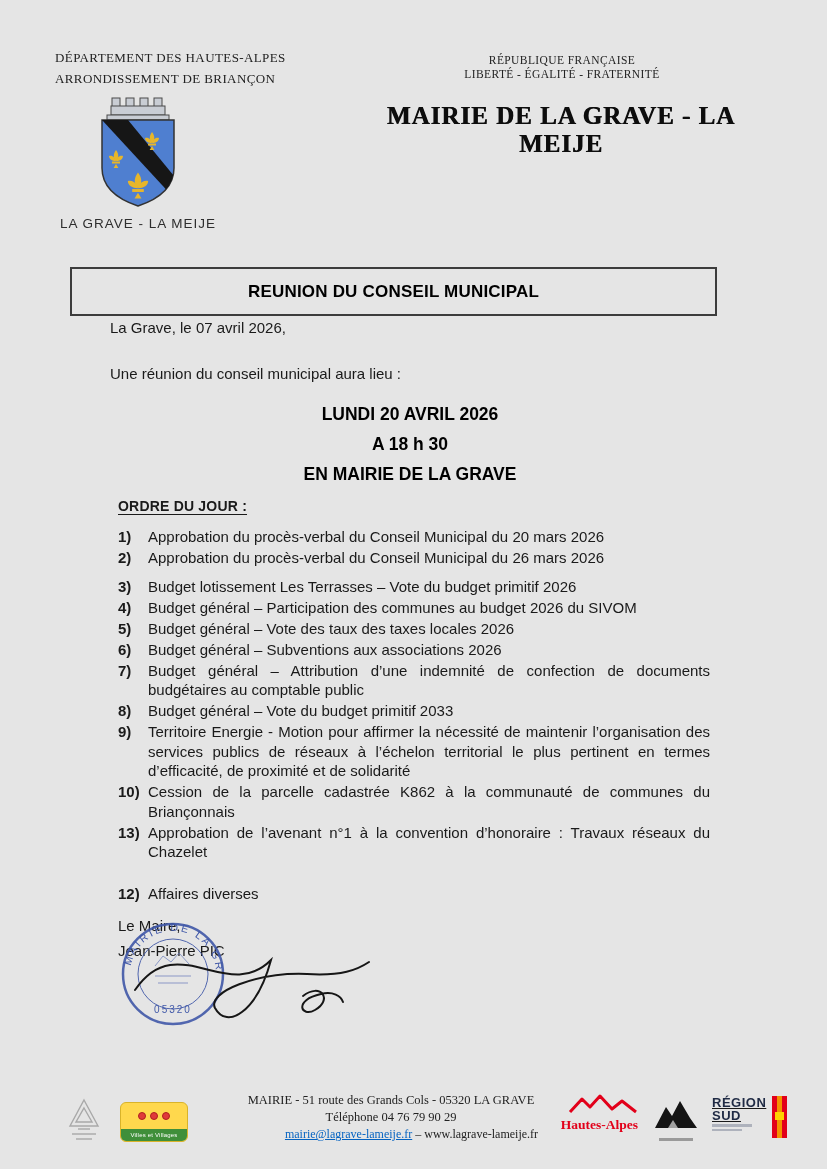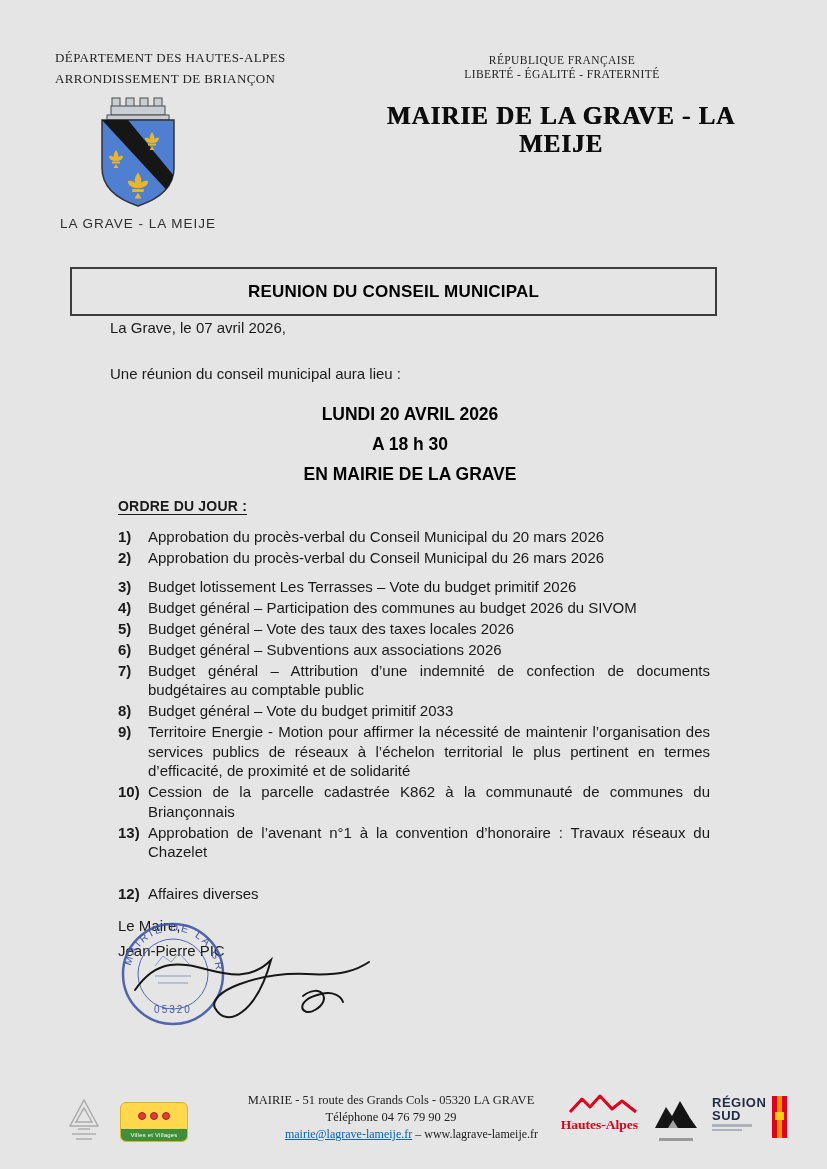--- a/index.html
+++ b/index.html
@@ -74,21 +74,21 @@
   .footer-text { position:absolute; left:205px; top:6px; width:372px; text-align:center; font-size:12.5px; color:#222; line-height:17px; }
   .footer-text .email-line { font-size:12px; }
   .email-link { color:#0563c1; text-decoration:underline; cursor:pointer;margin-left:41px; }
   .logo-ha { position:absolute; left:546px; top:8px; width:92px; text-align:right; font-family:Liberation Serif, serif; }
   .logo-ha .ha-name { color:#e2001a; font-weight:700; font-size:13.5px; line-height:14px; }
   .logo-ha .ha-sub  { color:#9b1c2e; font-size:8px; line-height:10px;margin-top:48px; }
   .logo-mtn { position:absolute; left:652px; top:12px; width:48px; text-align:center; }
   .logo-mtn .mtn-bar { margin:2px auto 0; width:34px; height:3px; background:#9a9a9a; }
   .logo-region { position:absolute; left:712px; top:10px; width:82px; height:50px;
                  display:flex; align-items:flex-start; gap:4px; font-family:"Liberation Sans", sans-serif; }
-  .rs-text { text-align:left; }
+  .rs-text { text-align:left;text-decoration:underline; }
   .rs-l1, .rs-l2 { color:#1f2a44; font-weight:700; font-size:13px; line-height:13px; letter-spacing:0.5px; }
   .rs-bar { width:40px; height:2.5px; background:#aeb2bc; margin-top:2px; }
 </style>
 </head>
 <body>
 
 <div class="page">
 
   <div class="hdr-left">
     <div class="line1">DÉPARTEMENT DES HAUTES-ALPES</div>

